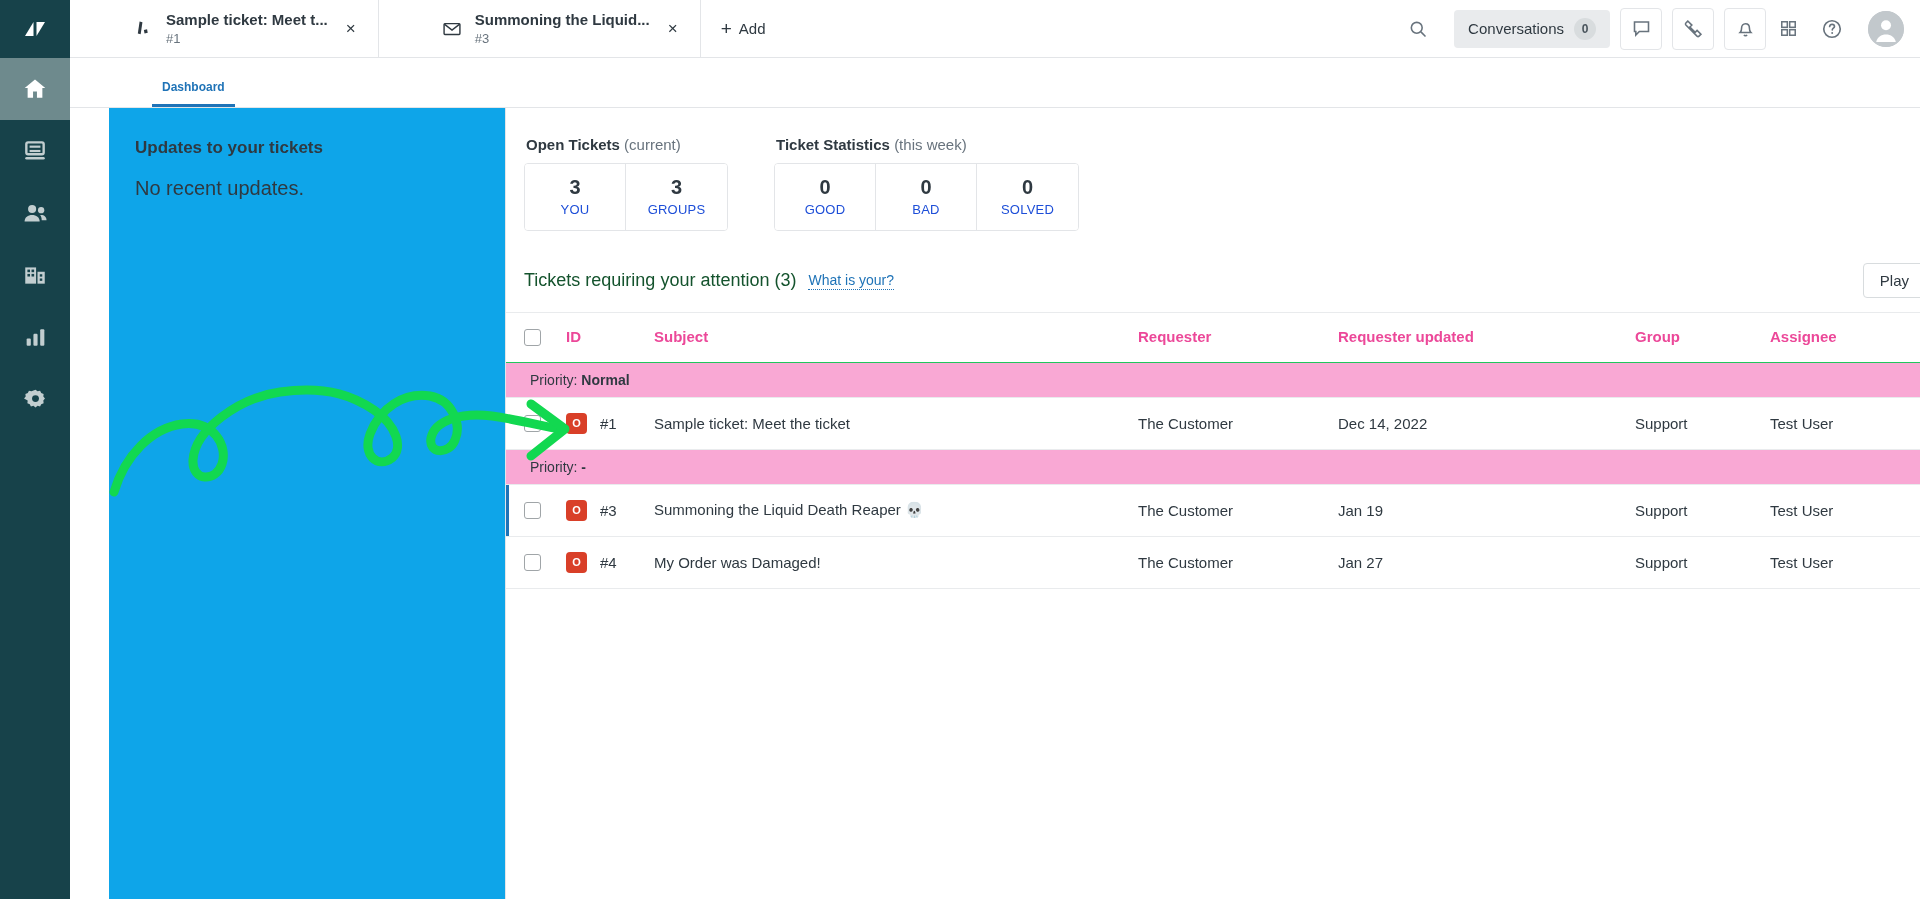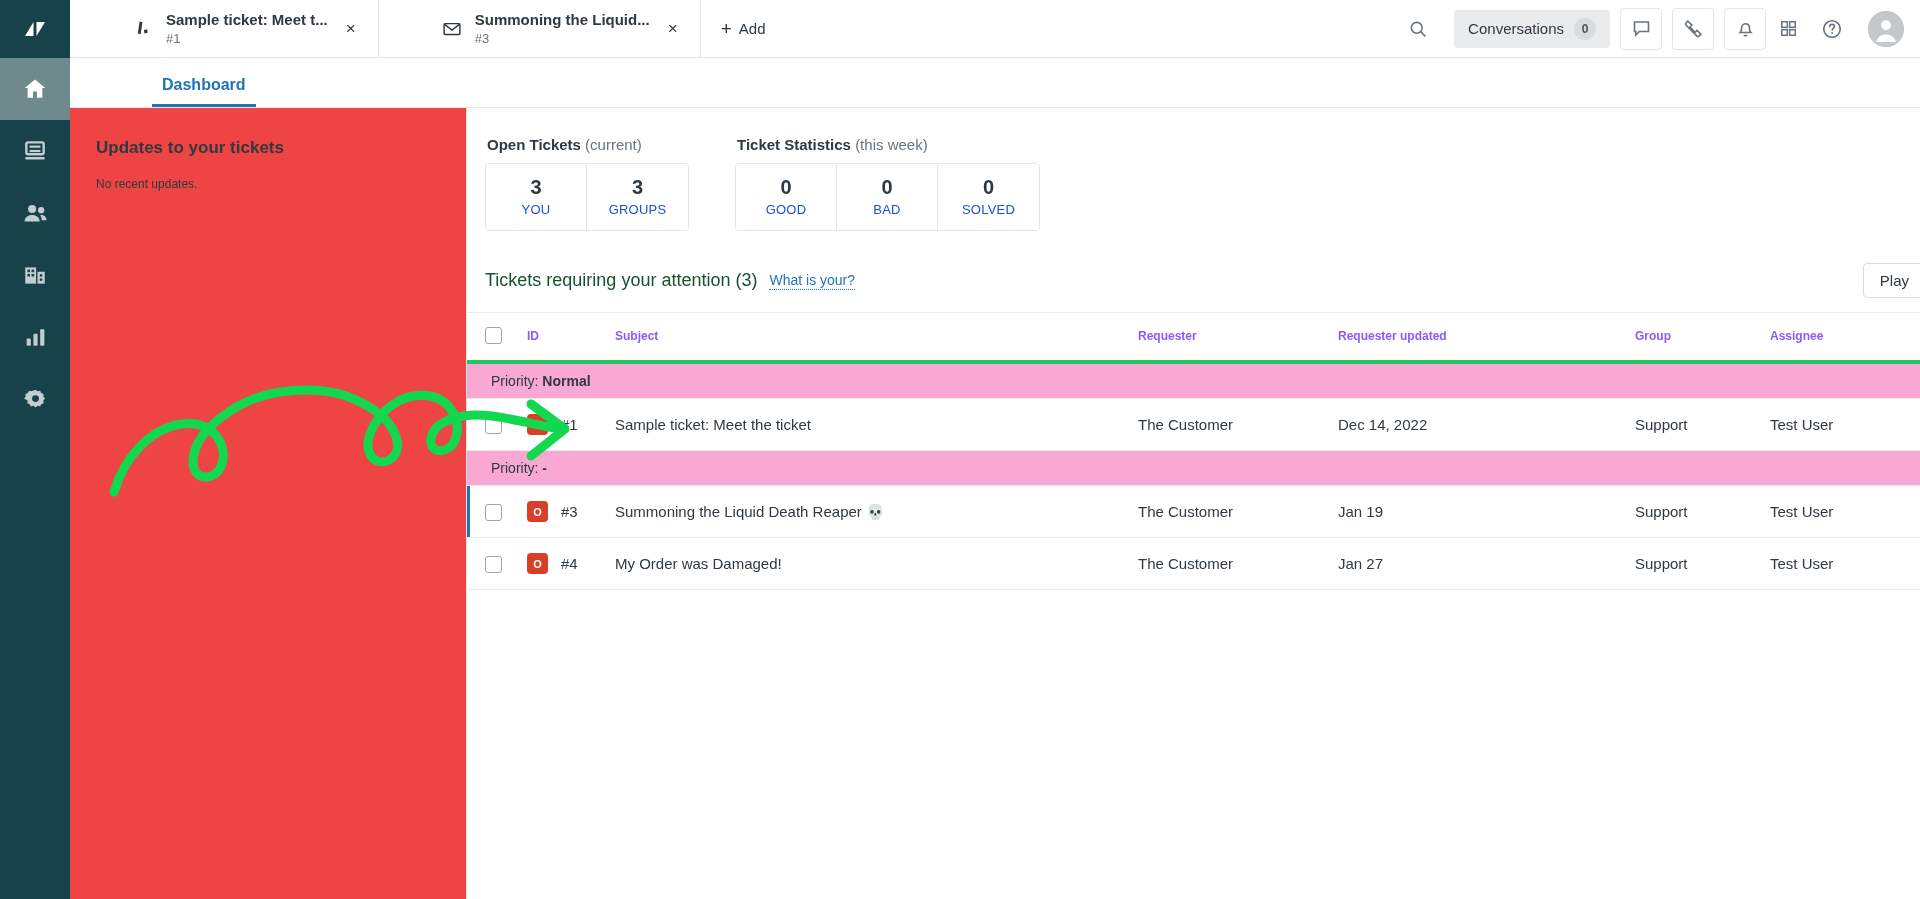--- a/index.html
+++ b/index.html
@@ -94,37 +94,38 @@
     cursor: pointer; overflow: hidden;
   }
 
   
   .pagetabs {
     height: 50px; flex: 0 0 50px;
     background: #fff; border-bottom: 1px solid #e3e5e8;
     display: flex; align-items: flex-end; padding-left: 82px;
   }
   .pagetab {
-    font-size: 16px; font-weight: 700; color: #1f73b7;
+    font-size: 12px; font-weight: 700; color: #1f73b7;
     padding: 0 10px 11px 10px; border-bottom: 3px solid transparent;
     cursor: pointer; line-height: 1;
   }
   .pagetab.active { border-bottom-color: #1f73b7; }
 
   
   .body { flex: 1; display: flex; min-height: 0; }
 
   .leftpane {
     width: 397px; flex: 0 0 397px;
-    background: #ef4444;
+    background: #0ea5e9;
     border-right: 1px solid #e3e5e8;
     padding: 30px 26px 0 26px;
+    margin-left: 39px;
   }
   .lp-title { font-size: 17px; font-weight: 700; color: #2f3941; margin-bottom: 19px; }
-  .lp-empty { font-size: 12px; color: #2f3941; }
+  .lp-empty { font-size: 20px; color: #2f3941; }
 
   .mainpane { flex: 1; background: #fff; min-width: 0; display: flex; flex-direction: column; }
 
   .stats-row { display: flex; gap: 46px; padding: 28px 4px 22px 18px; }
   .stat-group-title {
     font-size: 15px; color: #68737d; margin-bottom: 10px; padding-left: 2px;
   }
   .stat-group-title b { color: #2f3941; font-weight: 700; }
   .stat-boxes { display: flex; border: 1px solid #e3e5e8; border-radius: 4px; overflow: hidden; }
   .stat-box {
@@ -147,23 +148,23 @@
   }
   .play-btn {
     margin-left: auto; margin-right: -6px;
     border: 1px solid #d8dcde; border-radius: 4px; background: #fff;
     font-size: 15px; color: #2f3941; padding: 8px 16px; cursor: pointer;
     font-family: "Liberation Sans", sans-serif;
   }
 
   table.tickets { width: 100%; border-collapse: collapse; table-layout: fixed; }
   table.tickets th {
-    font-size: 12px; font-weight: 700; color: #8b5cf6;
+    font-size: 15px; font-weight: 700; color: #ec4899;
     text-align: left; padding: 14px 0 16px 0;
-    border-bottom: 4px solid #22c55e;
+    border-bottom: 1px solid #22c55e;
   }
   .col-check { width: 60px; padding-left: 18px !important; }
   .col-id    { width: 88px; }
   .col-subj  { width: auto; }
   .col-req   { width: 200px; }
   .col-upd   { width: 297px; }
   .col-grp   { width: 135px; }
   .col-asg   { width: 150px; }
 
   tr.group-row td {

